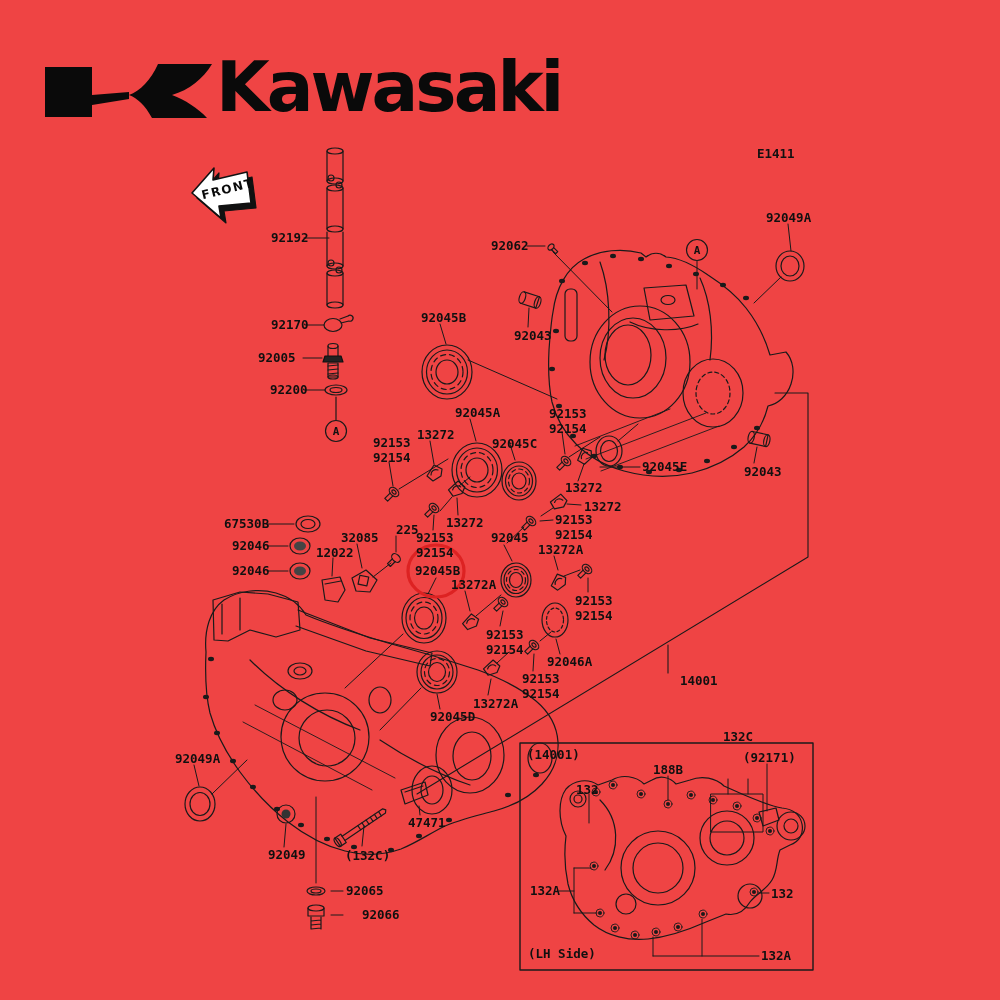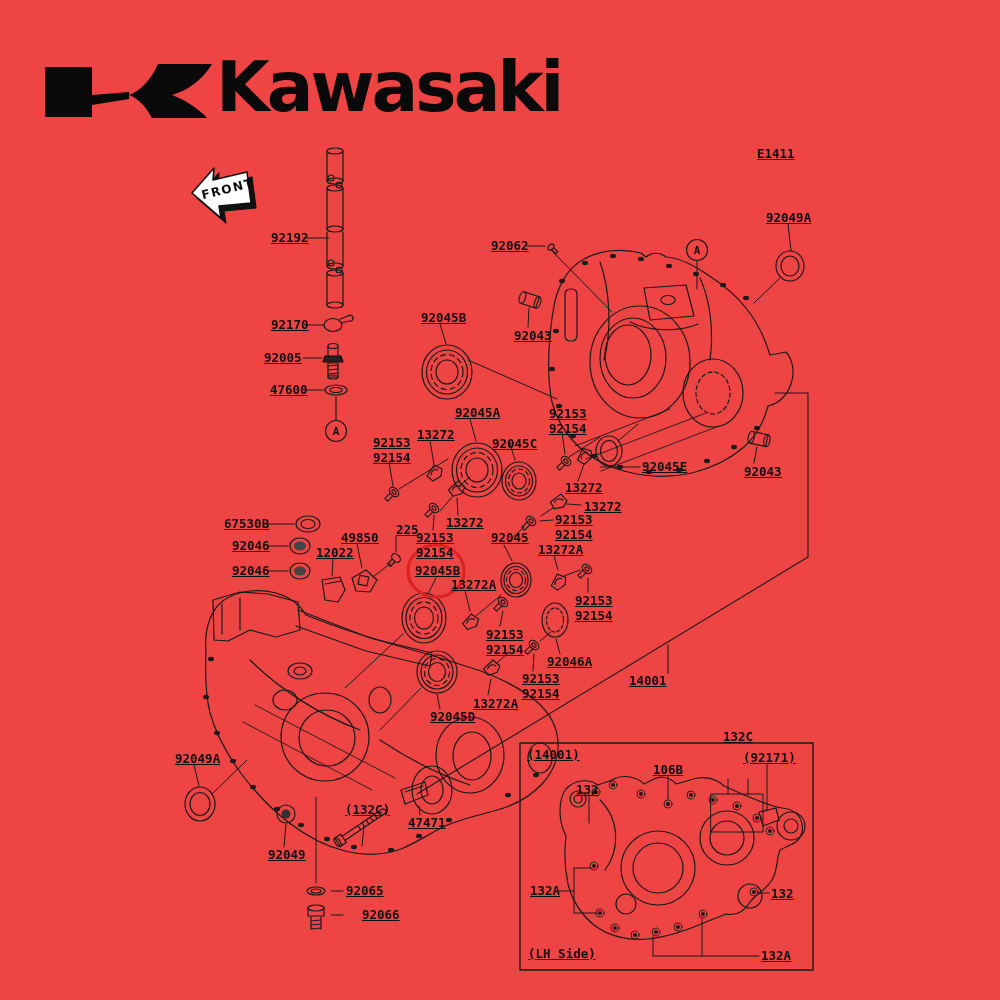--- a/index.html
+++ b/index.html
@@ -1,20 +1,20 @@
 <!DOCTYPE html>
 <html><head>
 <meta charset="utf-8">
 <style>
   html,body{margin:0;padding:0;background:#fff;}
   .stage{position:relative;width:1000px;height:1000px;background:#ef4444;overflow:hidden;
          font-family:"DejaVu Sans Mono",monospace;padding-left:20px;}
   .art{position:absolute;left:0;top:0;}
   .lbl{position:absolute;font:600 12.5px "DejaVu Sans Mono",monospace;color:#101010;
-       line-height:14px;white-space:pre-line;letter-spacing:0;text-decoration:underline;}
+       line-height:14px;white-space:pre-line;letter-spacing:0;}
   .pair{text-align:center;line-height:14.5px;}
   .wordmark{position:absolute;left:216px;top:46px;font-family:"DejaVu Sans",sans-serif;
             font-weight:bold;font-size:70px;letter-spacing:-3px;color:#0a0a0a;
             transform:scaleX(0.99);transform-origin:left top;}
   .front-label{position:absolute;left:201px;top:182px;transform:rotate(-14deg);
                font:bold 12px "DejaVu Sans",sans-serif;letter-spacing:1.5px;color:#0a0a0a;}
   .refA{position:absolute;width:12px;text-align:center;
         font:600 11px "DejaVu Sans Mono",monospace;color:#101010;}
 </style>
 </head>
@@ -509,22 +509,22 @@
   </g>
 </svg>
 
 <div class="wordmark">Kawasaki</div>
 <div class="front-label">FRONT</div>
 <div class="refA" style="left:330px;top:425px">A</div>
 <div class="refA" style="left:691px;top:244px">A</div>
 
 <div class="lbl" style="left:271px;top:231px">92192</div>
 <div class="lbl" style="left:271px;top:318px">92170</div>
-<div class="lbl" style="left:264px;top:351px">92005</div>
-<div class="lbl" style="left:270px;top:383px">47600</div>
+<div class="lbl" style="left:258px;top:351px">92005</div>
+<div class="lbl" style="left:270px;top:383px">92200</div>
 <div class="lbl" style="left:757px;top:147px">E1411</div>
 <div class="lbl" style="left:491px;top:239px">92062</div>
 <div class="lbl" style="left:766px;top:211px">92049A</div>
 <div class="lbl" style="left:421px;top:311px">92045B</div>
 <div class="lbl" style="left:514px;top:329px">92043</div>
 <div class="lbl" style="left:455px;top:406px">92045A</div>
 <div class="lbl" style="left:417px;top:428px">13272</div>
 <div class="lbl pair" style="left:373px;top:436px">92153
 92154</div>
 <div class="lbl" style="left:492px;top:437px">92045C</div>
@@ -533,49 +533,49 @@
 <div class="lbl" style="left:642px;top:460px">92045E</div>
 <div class="lbl" style="left:744px;top:465px">92043</div>
 <div class="lbl" style="left:565px;top:481px">13272</div>
 <div class="lbl" style="left:584px;top:500px">13272</div>
 <div class="lbl pair" style="left:555px;top:513px">92153
 92154</div>
 <div class="lbl" style="left:224px;top:517px">67530B</div>
 <div class="lbl" style="left:232px;top:539px">92046</div>
 <div class="lbl" style="left:232px;top:564px">92046</div>
 <div class="lbl" style="left:396px;top:523px">225</div>
-<div class="lbl" style="left:341px;top:531px">49850</div>
+<div class="lbl" style="left:341px;top:531px">32085</div>
 <div class="lbl" style="left:316px;top:546px">12022</div>
 <div class="lbl pair" style="left:416px;top:531px">92153
 92154</div>
 <div class="lbl" style="left:415px;top:564px">92045B</div>
 <div class="lbl" style="left:446px;top:516px">13272</div>
 <div class="lbl" style="left:491px;top:531px">92045</div>
 <div class="lbl" style="left:538px;top:543px">13272A</div>
 <div class="lbl" style="left:451px;top:578px">13272A</div>
 <div class="lbl pair" style="left:575px;top:594px">92153
 92154</div>
 <div class="lbl pair" style="left:486px;top:628px">92153
 92154</div>
 <div class="lbl" style="left:547px;top:655px">92046A</div>
 <div class="lbl pair" style="left:522px;top:672px">92153
 92154</div>
 <div class="lbl" style="left:473px;top:697px">13272A</div>
 <div class="lbl" style="left:430px;top:710px">92045D</div>
-<div class="lbl" style="left:629px;top:674px">14001</div>
+<div class="lbl" style="left:680px;top:674px">14001</div>
 <div class="lbl" style="left:175px;top:752px">92049A</div>
 <div class="lbl" style="left:268px;top:848px">92049</div>
 <div class="lbl" style="left:408px;top:816px">47471</div>
-<div class="lbl" style="left:345px;top:803px">(132C)</div>
+<div class="lbl" style="left:345px;top:849px">(132C)</div>
 <div class="lbl" style="left:346px;top:884px">92065</div>
 <div class="lbl" style="left:362px;top:908px">92066</div>
 
 <div class="lbl" style="left:527px;top:748px">(14001)</div>
 <div class="lbl" style="left:743px;top:751px">(92171)</div>
-<div class="lbl" style="left:653px;top:763px">106B</div>
+<div class="lbl" style="left:653px;top:763px">188B</div>
 <div class="lbl" style="left:723px;top:730px">132C</div>
 <div class="lbl" style="left:576px;top:783px">132</div>
 <div class="lbl" style="left:530px;top:884px">132A</div>
 <div class="lbl" style="left:771px;top:887px">132</div>
 <div class="lbl" style="left:761px;top:949px">132A</div>
 <div class="lbl" style="left:528px;top:947px">(LH Side)</div>
 
 </div>
 
 </body></html>

